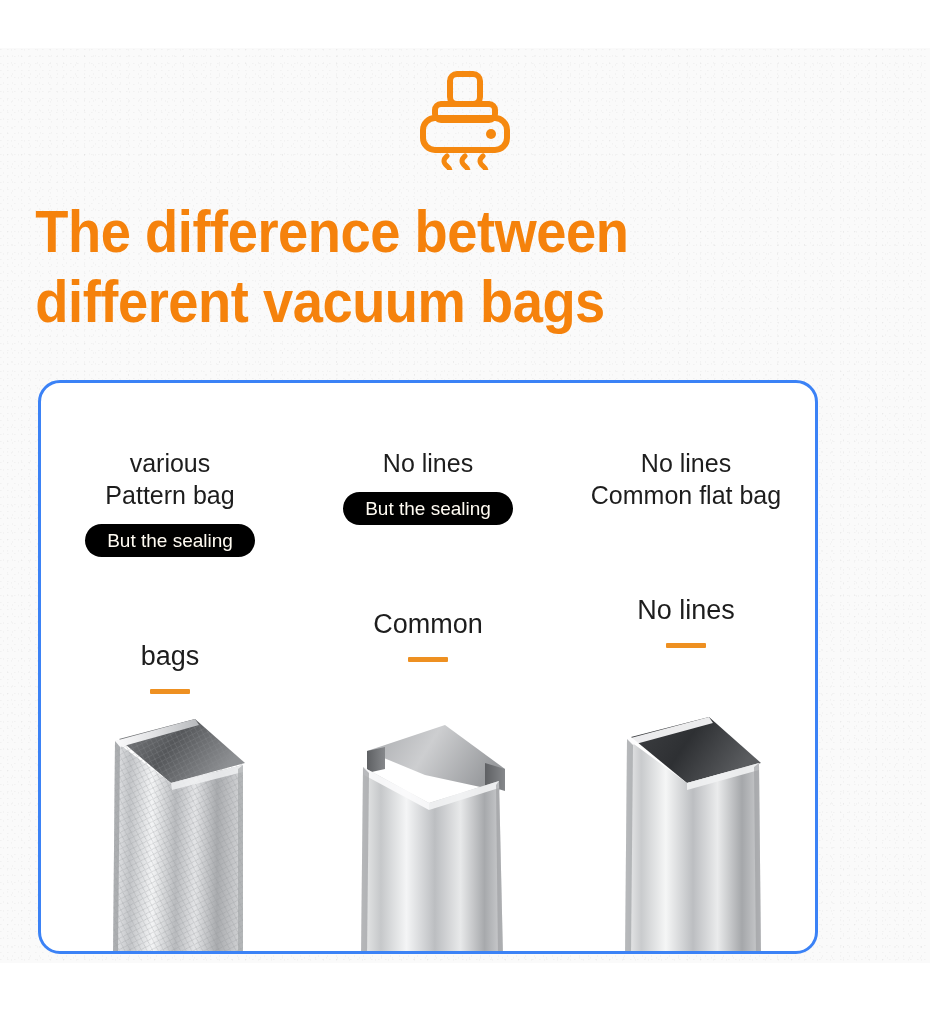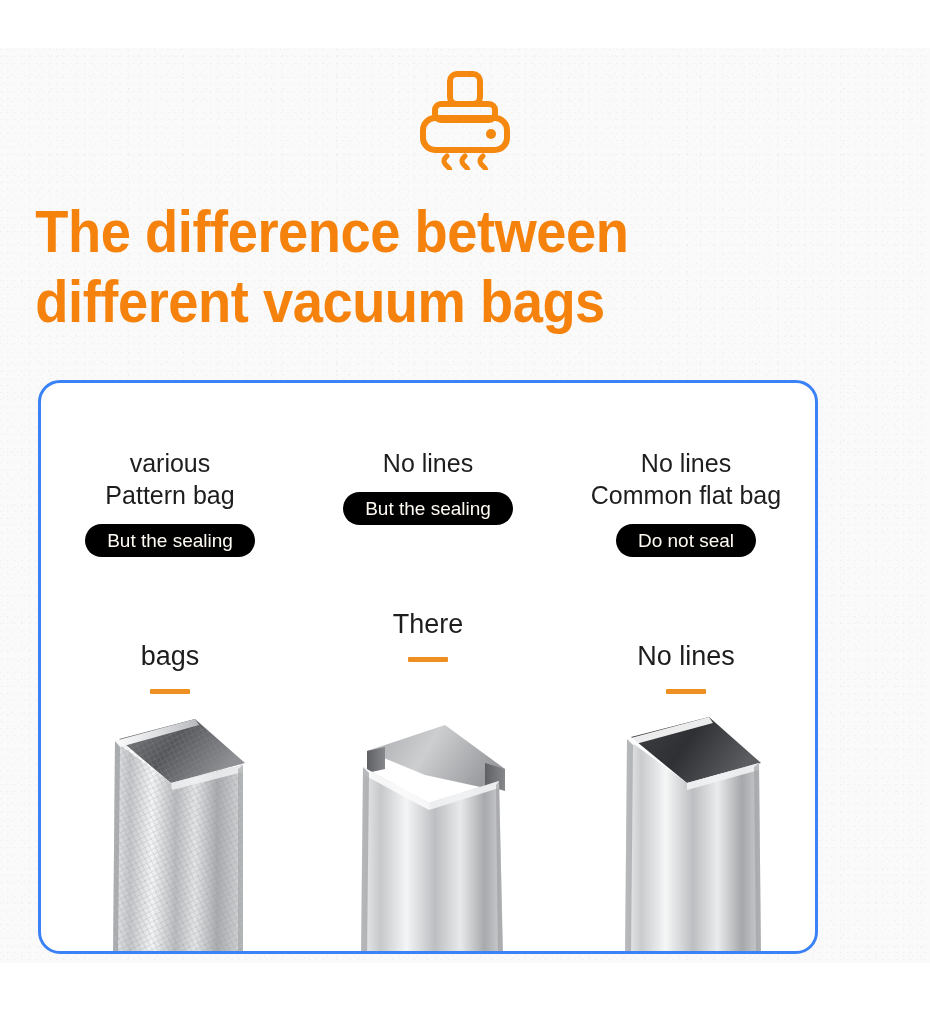--- a/index.html
+++ b/index.html
@@ -203,30 +203,29 @@
         <div class="pill">But the sealing</div>
         <div class="feature">bags</div>
         <div class="dash"></div>
       </div>
 
       <div class="col">
         <div class="caption">
           <span class="l1">No lines</span>
         </div>
         <div class="pill">But the sealing</div>
-        <div class="feature">There</div>
+        <div class="feature">Common</div>
         <div class="dash"></div>
       </div>
 
       <div class="col">
         <div class="caption">
           <span class="l1">No lines</span>
           <span class="l2">Common flat bag</span>
         </div>
-        <div class="pill">Do not seal</div>
         <div class="feature">No lines</div>
         <div class="dash"></div>
       </div>
 
     </div>
 
     <div class="bag-row">
 
       <div class="bag-cell">
         <div class="bag">

